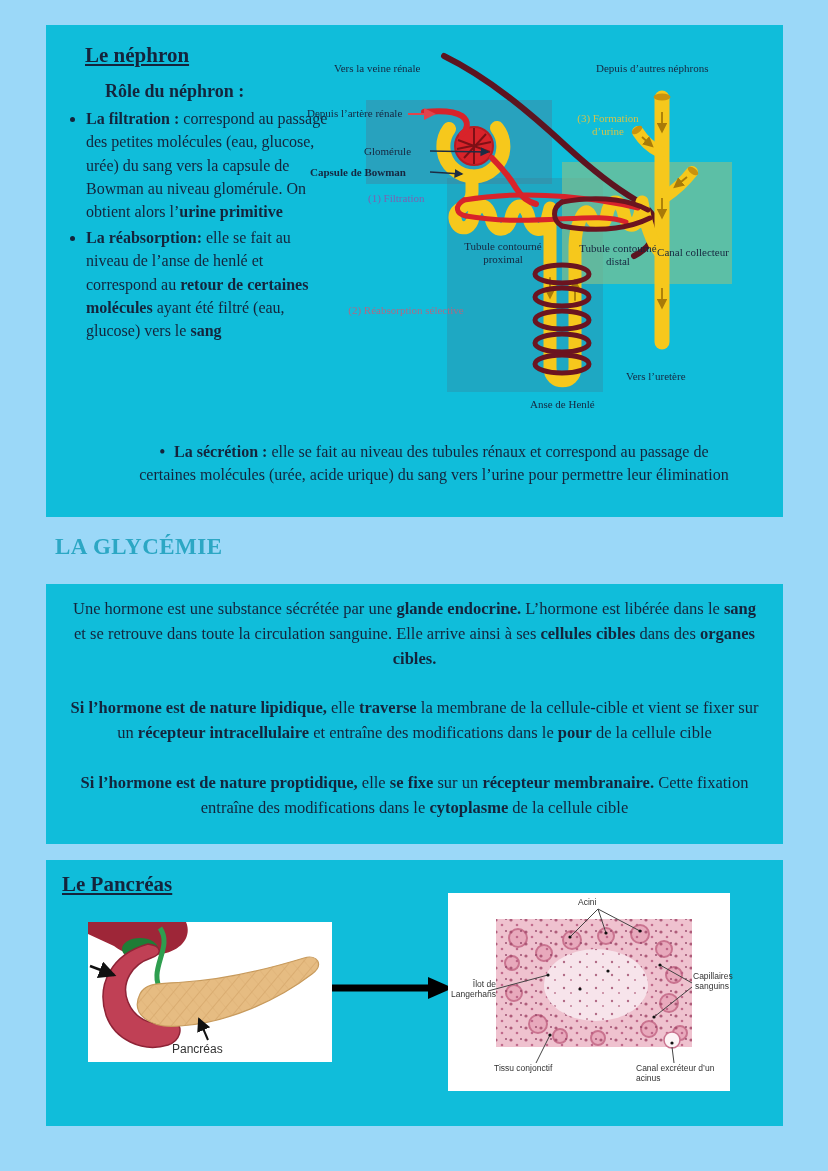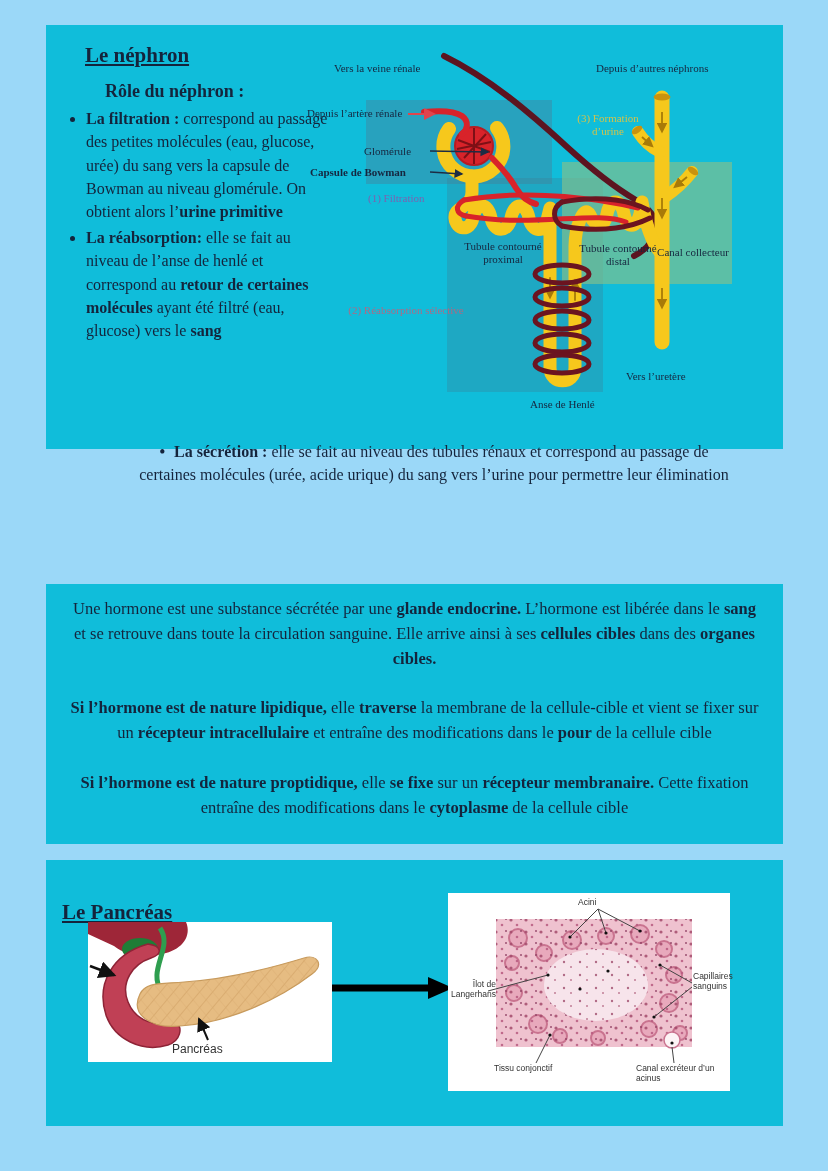--- a/index.html
+++ b/index.html
@@ -1,19 +1,19 @@
 <!DOCTYPE html>
 <html><head>
 <meta charset="utf-8">
 <style>
   html,body{margin:0;padding:0;background:#9bd8f8;}
   .page{position:relative;width:828px;height:1171px;background:#9bd8f8;overflow:hidden;
         font-family:"Liberation Serif",serif;color:#14243c;}
   .card{position:absolute;left:46px;width:737px;background:#10bdda;}
-  .card1{top:25px;height:424px;}
+  .card1{top:25px;height:492px;}
   .card2{top:584px;height:260px;}
   .card3{top:860px;height:266px;}
   .title{position:absolute;font-size:21px;font-weight:bold;text-decoration:underline;margin:0;}
   .nephron-title{left:39px;top:18px;}
   .subtitle{position:absolute;left:59px;top:56px;font-size:18px;font-weight:bold;margin:0;}
   ul.bullets{position:absolute;left:18px;top:82px;width:244px;margin:0;padding:0 0 0 22px;
              font-size:16px;line-height:1.46;}
   ul.bullets li{margin:0 0 2px 0;}
   .b{font-weight:bold;}
   .secretion{position:absolute;left:68px;top:398px;width:606px;margin:17px;text-align:center;
@@ -27,31 +27,31 @@
   .lbl.purple{color:#7a63b0;}
   .lbl.pink{color:#c2607a;opacity:.85;}
   .lbl.gold{color:#ddc343;opacity:.95;}
   
   .glycemie-h{position:absolute;left:55px;top:534px;margin:0;font-size:23px;font-weight:bold;
               color:#2ca7c4;letter-spacing:.5px;}
   .card2 .para{margin:0;padding:4px 20px;text-align:center;font-size:16.5px;line-height:1.5;}
   .card2 .para.p1{padding-top:13px;}
   .card2 .para + .para{margin-top:17px;}
   
-  .pancreas-title{left:16px;top:12px;margin-top:28px;}
+  .pancreas-title{left:16px;top:12px;}
   .fig{position:absolute;background:#fff;}
   .fig-pancreas{left:42px;top:62px;width:244px;height:140px;}
   .fig-histo{left:402px;top:33px;width:282px;height:198px;}
   .fig .flabel{position:absolute;font-family:"Liberation Sans",sans-serif;color:#333;}
   .pancreas-label{left:84px;top:120px;font-size:12px;}
   .hlabel{position:absolute;font-family:"Liberation Sans",sans-serif;font-size:8.5px;
           line-height:1.2;color:#333;}
   .hl-acini{left:130px;top:4px;}
   .hl-ilot{left:0px;top:86px;width:48px;text-align:right;white-space:normal;}
-  .hl-cap{left:245px;top:78px;width:36px;white-space:normal;}
+  .hl-cap{left:245px;top:78px;width:36px;white-space:normal;text-align:right;}
   .hl-tissu{left:46px;top:170px;}
   .hl-canal{left:188px;top:170px;width:80px;white-space:normal;}
   .connector{position:absolute;left:284px;top:116px;}
 </style>
 </head>
 <body>
 
 <div class="page">
 
   <section class="card card1">
@@ -164,20 +164,21 @@
       <div class="lbl center" style="left:274px;top:192px;width:80px;">Tubule contourné distal</div>
       <div class="lbl center" style="left:352px;top:196px;width:74px;">Canal collecteur</div>
       <div class="lbl pink center" style="left:40px;top:254px;width:124px;">(2) Réabsorption sélective</div>
       <div class="lbl" style="left:322px;top:320px;">Vers l’uretère</div>
       <div class="lbl" style="left:226px;top:348px;">Anse de Henlé</div>
     </div>
 
     <p class="secretion"><span class="dot">•</span><span class="b">La sécrétion :</span><span> elle se fait au niveau des tubules rénaux et correspond au passage de certaines molécules (urée, acide urique) du sang vers l’urine pour permettre leur élimination</span></p>
   </section>
 
+  <h1 class="glycemie-h">LA GLYCÉMIE</h1>
 
   <section class="card card2">
     <p class="para p1"><span>Une hormone est une substance sécrétée par une </span><span class="b">glande endocrine.</span><span> L’hormone est libérée dans le </span><span class="b">sang</span><span> et se retrouve dans toute la circulation sanguine. Elle arrive ainsi à ses </span><span class="b">cellules cibles</span><span> dans des </span><span class="b">organes cibles.</span></p>
     <p class="para"><span class="b">Si l’hormone est de nature lipidique,</span><span> elle </span><span class="b">traverse</span><span> la membrane de la cellule-cible et vient se fixer sur un </span><span class="b">récepteur intracellulaire</span><span> et entraîne des modifications dans le </span><span class="b">pour</span><span> de la cellule cible</span></p>
     <p class="para"><span class="b">Si l’hormone est de nature proptidique,</span><span> elle </span><span class="b">se fixe</span><span> sur un </span><span class="b">récepteur membranaire.</span><span> Cette fixation entraîne des modifications dans le </span><span class="b">cytoplasme</span><span> de la cellule cible</span></p>
   </section>
 
   <section class="card card3">
     <h2 class="title pancreas-title">Le Pancréas </h2>
 

